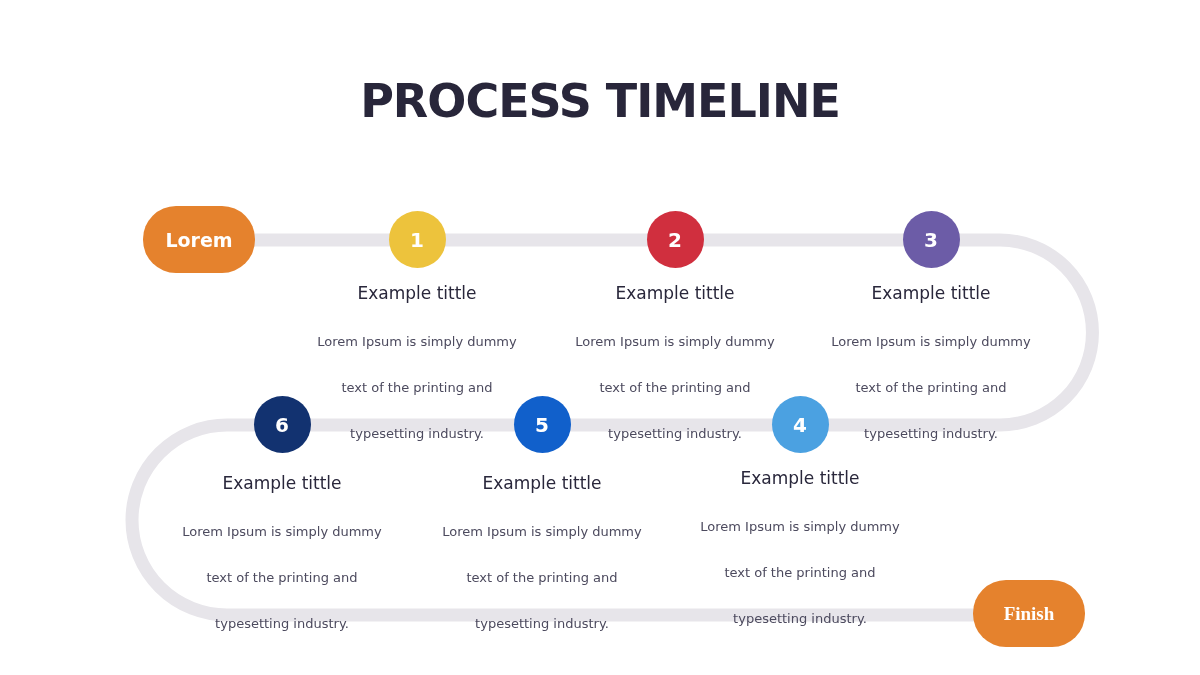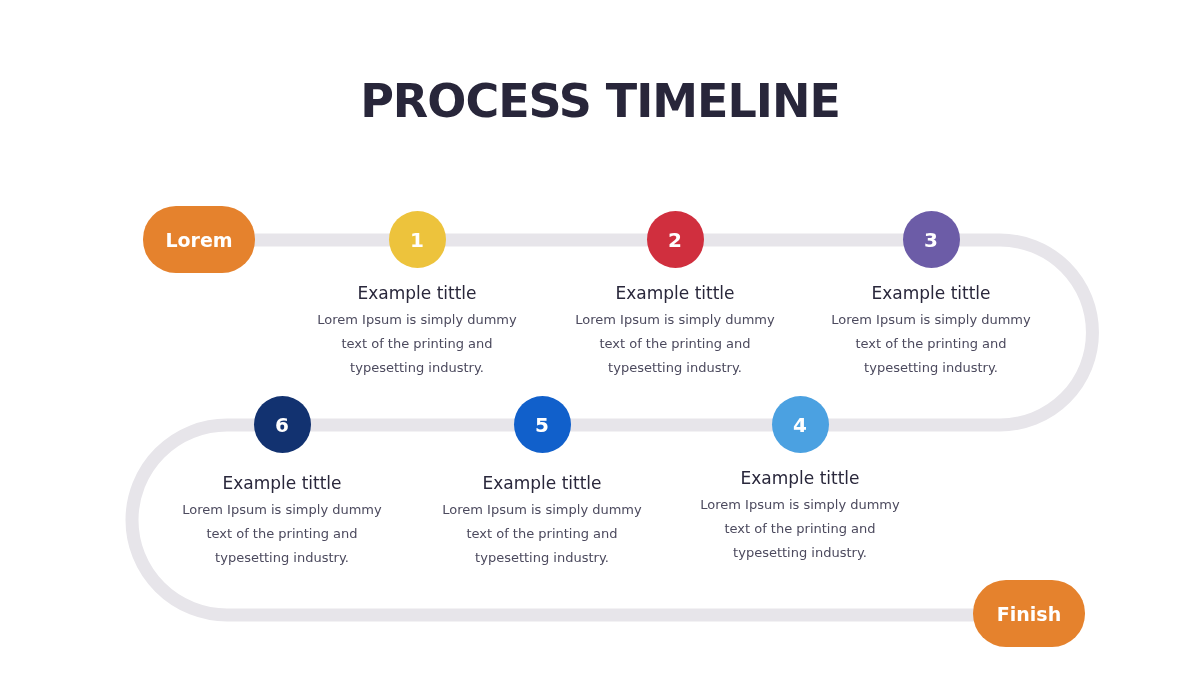--- a/index.html
+++ b/index.html
@@ -77,36 +77,37 @@
   }
   .step--lower .step-title { margin-top: 20px; }
   .step-body {
     margin-top: 5px;
     text-align: center;
   }
   .step-line {
     font-size: 13px;
     line-height: 24px;
     color: #4c4a5e;
+    margin-top: 22px;
   }
 </style>
 </head>
 <body>
 
 <div class="slide">
 
   <div class="slide-title">PROCESS TIMELINE</div>
 
   <svg class="track-svg" viewBox="0 0 1200 675">
     <path d="M 200 240 H 1000 A 92.5 92.5 0 0 1 1000 425 H 227 A 95 95 0 0 0 227 615 H 1030" fill="none" stroke-width="13" stroke="#E7E5EA"></path>
   </svg>
 
   <div class="terminal terminal--start" style="background-color: rgb(229, 130, 45);">Lorem</div>
 
-  <div class="terminal terminal--finish" style="background-color: rgb(229, 130, 45);">Finish</div>
+  <div class="terminal terminal--finish" style="background-color: rgb(229, 130, 45); font-family: Liberation Serif, serif;">Finish</div>
 
   <div class="step step--row1 step--s1">
     <div class="dot" style="background-color: rgb(237, 195, 60);">1</div>
     <div class="step-title">Example tittle</div>
     <div class="step-body">
       <div class="step-line">Lorem Ipsum is simply dummy</div>
       <div class="step-line">text of the printing and</div>
       <div class="step-line">typesetting industry.</div>
     </div>
   </div>

